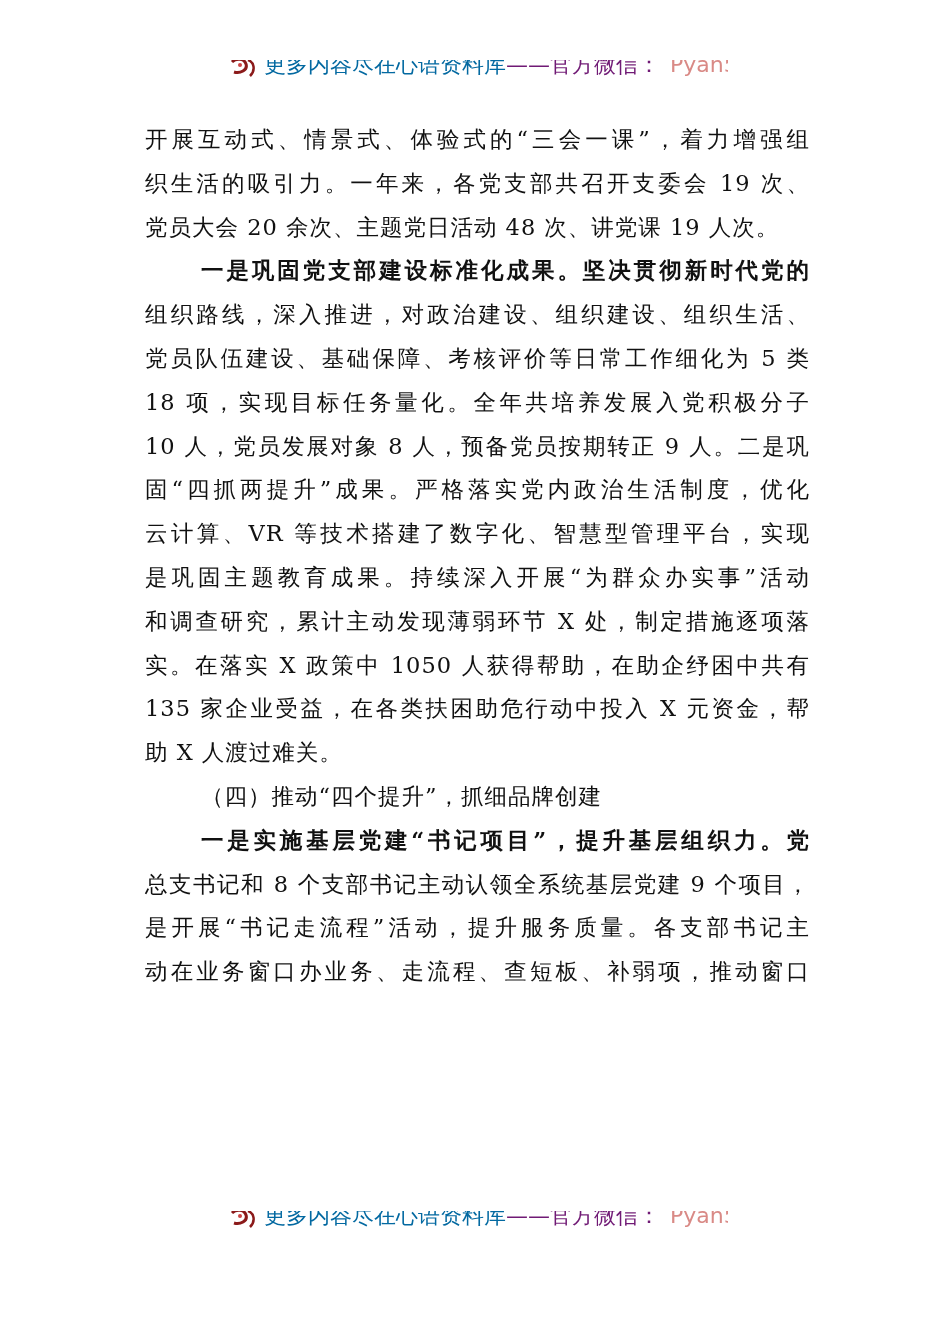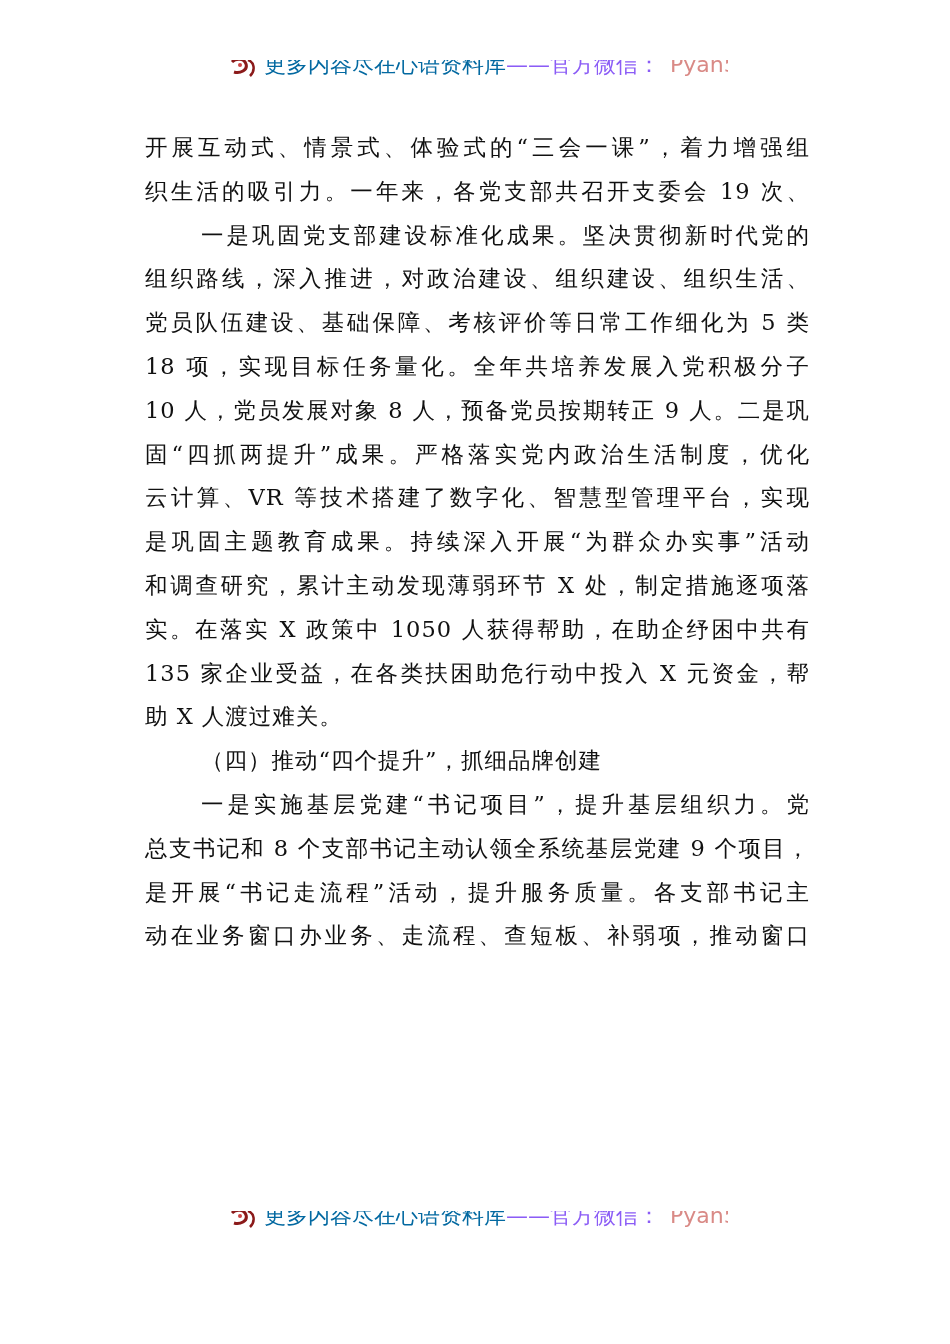--- a/index.html
+++ b/index.html
@@ -35,42 +35,42 @@
     flex: 0 0 auto;
   }
   .banner .inner {
     margin-top: -9px;
     font-family: "DejaVu Sans", "Liberation Sans", sans-serif;
     font-size: 22px;
     letter-spacing: 0px;
     line-height: 28px;
   }
   .banner .t1 { color: #0369a1; }
-  .banner .t2 { color: #8b5cf6; }
+  .banner .t2 { color: #701a75; }
   .banner .t3 { color: #d98a86; margin-left: 10px; }
 
   .page-body {
     position: absolute;
     left: 145px;
-    top: 126px;
+    top: 118px;
     width: 665px;
   }
   .line {
     height: 43.8px;
     line-height: 43.8px;
     font-size: 22.5px;
     white-space: nowrap;
     text-align: justify;
     text-align-last: justify;
     letter-spacing: 1px;
   }
   .line.last {
     text-align-last: left;
   }
-  .line.indent { padding-left: 56px; }
+  .line.indent { padding-left: 56px; font-weight: bold; }
   .line.heading {
     padding-left: 56px;
     text-align-last: left;
   }
 </style>
 </head>
 <body>
 
 <div class="banner top">
   <svg class="logo" viewBox="0 0 30 22">
@@ -79,20 +79,21 @@
     <circle cx="12" cy="9" r="2" fill="#c44"></circle>
   </svg>
   <div class="inner">
     <span class="t1">更多内容尽在心语资料库</span><span class="t2">——官方微信：</span><span class="t3">Pyan556</span>
   </div>
 </div>
 
 <div class="page-body">
   <div class="line">开展互动式、情景式、体验式的“三会一课”，着力增强组</div>
   <div class="line">织生活的吸引力。一年来，各党支部共召开支委会 19 次、</div>
+  <div class="line last">党员大会 20 余次、主题党日活动 48 次、讲党课 19 人次。</div>
   <div class="line indent">一是巩固党支部建设标准化成果。坚决贯彻新时代党的</div>
   <div class="line">组织路线，深入推进，对政治建设、组织建设、组织生活、</div>
   <div class="line">党员队伍建设、基础保障、考核评价等日常工作细化为 5 类</div>
   <div class="line">18 项，实现目标任务量化。全年共培养发展入党积极分子</div>
   <div class="line">10 人，党员发展对象 8 人，预备党员按期转正 9 人。二是巩</div>
   <div class="line">固“四抓两提升”成果。严格落实党内政治生活制度，优化</div>
   <div class="line">云计算、VR 等技术搭建了数字化、智慧型管理平台，实现</div>
   <div class="line">是巩固主题教育成果。持续深入开展“为群众办实事”活动</div>
   <div class="line">和调查研究，累计主动发现薄弱环节 X 处，制定措施逐项落</div>
   <div class="line">实。在落实 X 政策中 1050 人获得帮助，在助企纾困中共有</div>

